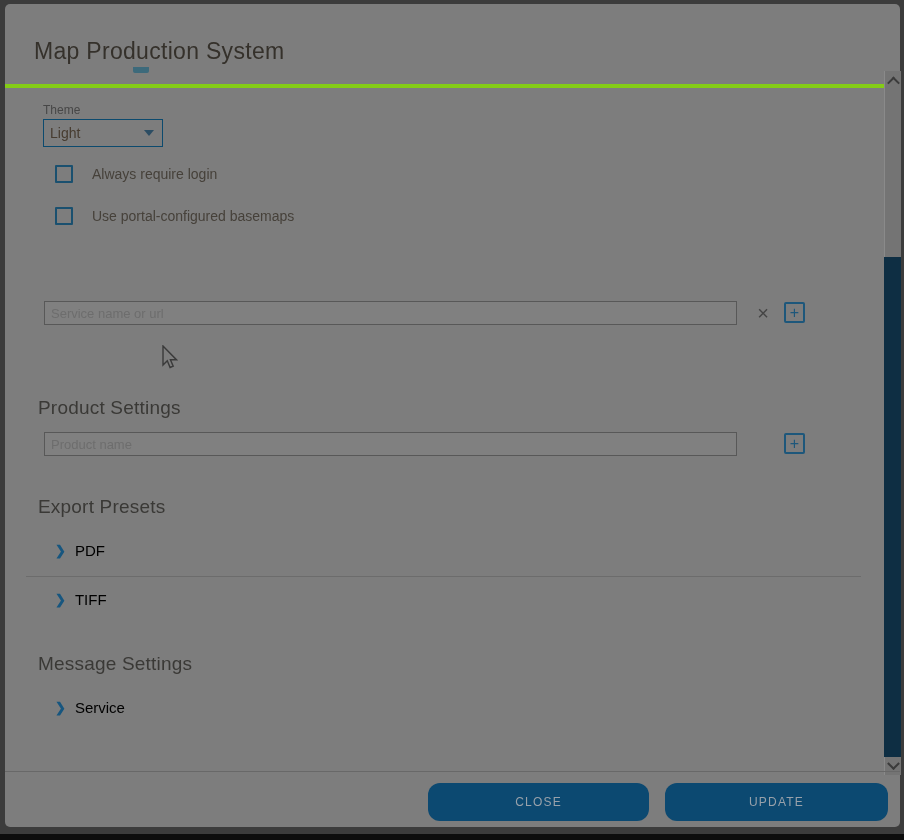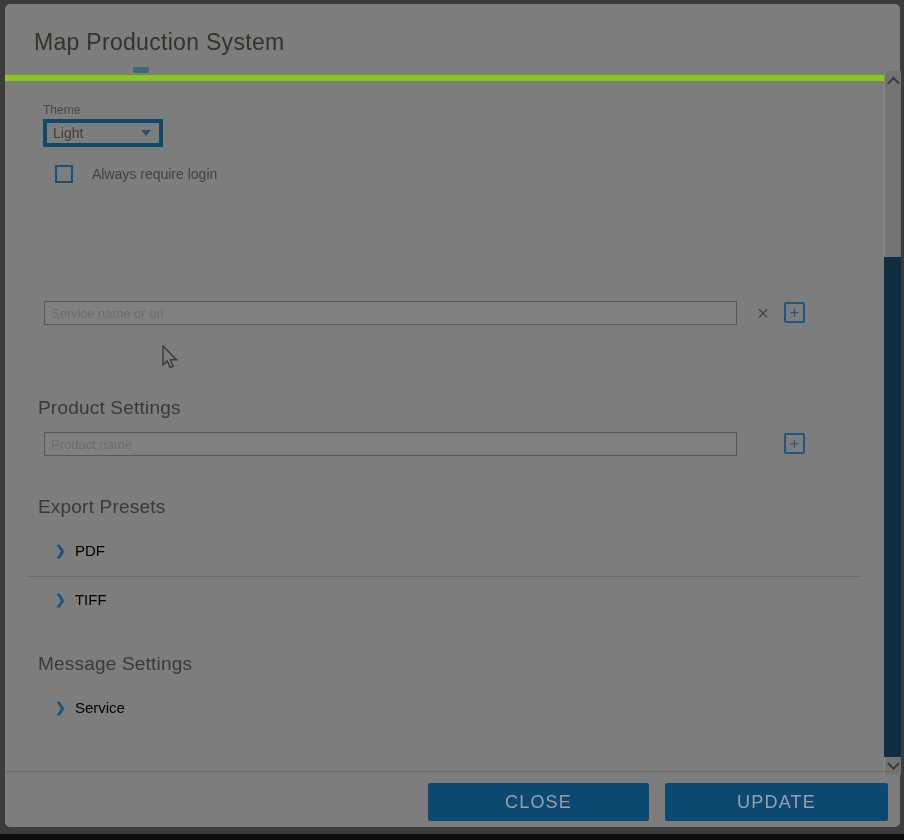--- a/index.html
+++ b/index.html
@@ -7,30 +7,30 @@
     width:904px;height:840px;position:relative;overflow:hidden;
     background:#3c3c3c;
     font-family:"Liberation Sans", sans-serif;
   }
   .bottom-edge{position:absolute;left:0;right:0;bottom:0;height:6px;background:#0d0d0d;}
   .dialog{
     position:absolute;left:5px;top:4px;width:895px;height:823px;
     background:#7d7d7d;border-radius:5px;
   }
   
-  .header{position:absolute;top:4px;left:0;right:0;height:67px;border-bottom:6px solid #84cc16;}
+  .header{position:absolute;top:13px;left:0;right:0;height:67px;border-bottom:4px solid #84cc16;}
   .title{position:absolute;left:29px;top:21px;font-size:23px;letter-spacing:.3px;color:#35312b;}
   
   .sliver{position:absolute;left:128px;top:63px;width:16px;height:6px;background:#3d6a7b;border-radius:0 0 2px 2px;}
   
   .content{position:absolute;left:0;top:67px;width:880px;height:704px;}
   .abs{position:absolute;}
   .field-label{font-size:12px;color:#474747;}
   .select{
-    left:38px;top:48px;width:120px;height:28px;border:4px solid #0c4a6e;
+    left:38px;top:48px;width:120px;height:28px;border:1px solid #0c4a6e;
     box-sizing:border-box;display:flex;align-items:center;cursor:default;
   }
   .select-value{font-size:14px;color:#473c30;padding-left:6px;flex:1;}
   .select-caret{width:0;height:0;border-left:5px solid transparent;border-right:5px solid transparent;
     border-top:6px solid #2c4d63;margin-right:8px;}
   .checkbox-row{display:flex;align-items:flex-start;margin-left:12px;}
   .checkbox{width:18px;height:18px;border:2px solid #1a506f;border-radius:1px;box-sizing:border-box;background:transparent;}
   .checkbox-label{font-size:14px;color:#46413a;margin-left:19px;padding-top:1px;}
   .section-heading{font-size:19px;color:#3a3936;letter-spacing:.2px;}
   .text-input{
@@ -57,22 +57,22 @@
   
   .scrollbar{position:absolute;left:879px;top:67px;width:17px;height:704px;background:#747474;border-left:1px solid #8a8a8a;box-sizing:border-box;}
   .scroll-btn{position:absolute;left:0;width:16px;height:17px;display:flex;align-items:center;justify-content:center;cursor:pointer;}
   .chev{width:7px;height:7px;border-left:2px solid #3b3b3b;border-top:2px solid #3b3b3b;}
   .chev-up{transform:rotate(45deg) translate(1px,1px);}
   .chev-down{transform:rotate(225deg) translate(2px,2px);}
   .scroll-thumb{position:absolute;left:-1px;top:186px;width:17px;height:500px;background:#0e2e43;cursor:pointer;}
   
   .footer{position:absolute;left:0;right:0;bottom:0;height:55px;border-top:1px solid #686868;}
   .footer-btn{
-    position:absolute;top:11px;height:38px;border:none;border-radius:2px;background:#0c4971;
-    color:#98a1aa;font-size:18px;letter-spacing:1.2px;cursor:pointer;
+    position:absolute;top:11px;height:38px;border:none;border-radius:12px;background:#0c4971;
+    color:#98a1aa;font-size:12px;letter-spacing:1.2px;cursor:pointer;
     font-family:"Liberation Sans", sans-serif;
   }
   .btn-close{left:423px;width:221px;}
   .btn-update{left:660px;width:223px;}
   
   .cursor{position:absolute;left:153px;top:274px;pointer-events:none;}
 </style>
 </head>
 <body>
 
@@ -93,20 +93,24 @@
     <div class="abs select">
       <span class="select-value">Light</span>
       <span class="select-caret"></span>
     </div>
 
     <div class="abs checkbox-row" style="left:38px;top:94px;">
       <span class="checkbox"></span>
       <span class="checkbox-label">Always require login</span>
     </div>
 
+    <div class="abs checkbox-row" style="left:38px;top:136px;">
+      <span class="checkbox"></span>
+      <span class="checkbox-label">Use portal-configured basemaps</span>
+    </div>
 
 
     <div class="abs" style="left:39px;top:230px;width:770px;height:24px;">
       <input class="text-input" type="text" placeholder="Service name or url" style="">
       <button class="clear-btn">×</button>
       <button class="add-btn">+</button>
     </div>
 
     <svg class="cursor" width="20" height="26" viewBox="0 0 20 26">
       <path d="M5 1 L5 20 L9.3 15.8 L12.1 22.5 L15.2 21.2 L12.4 14.7 L18.4 14.7 Z" fill="#7d7d7d" stroke="#3a3a3a" stroke-width="1.4"></path>

